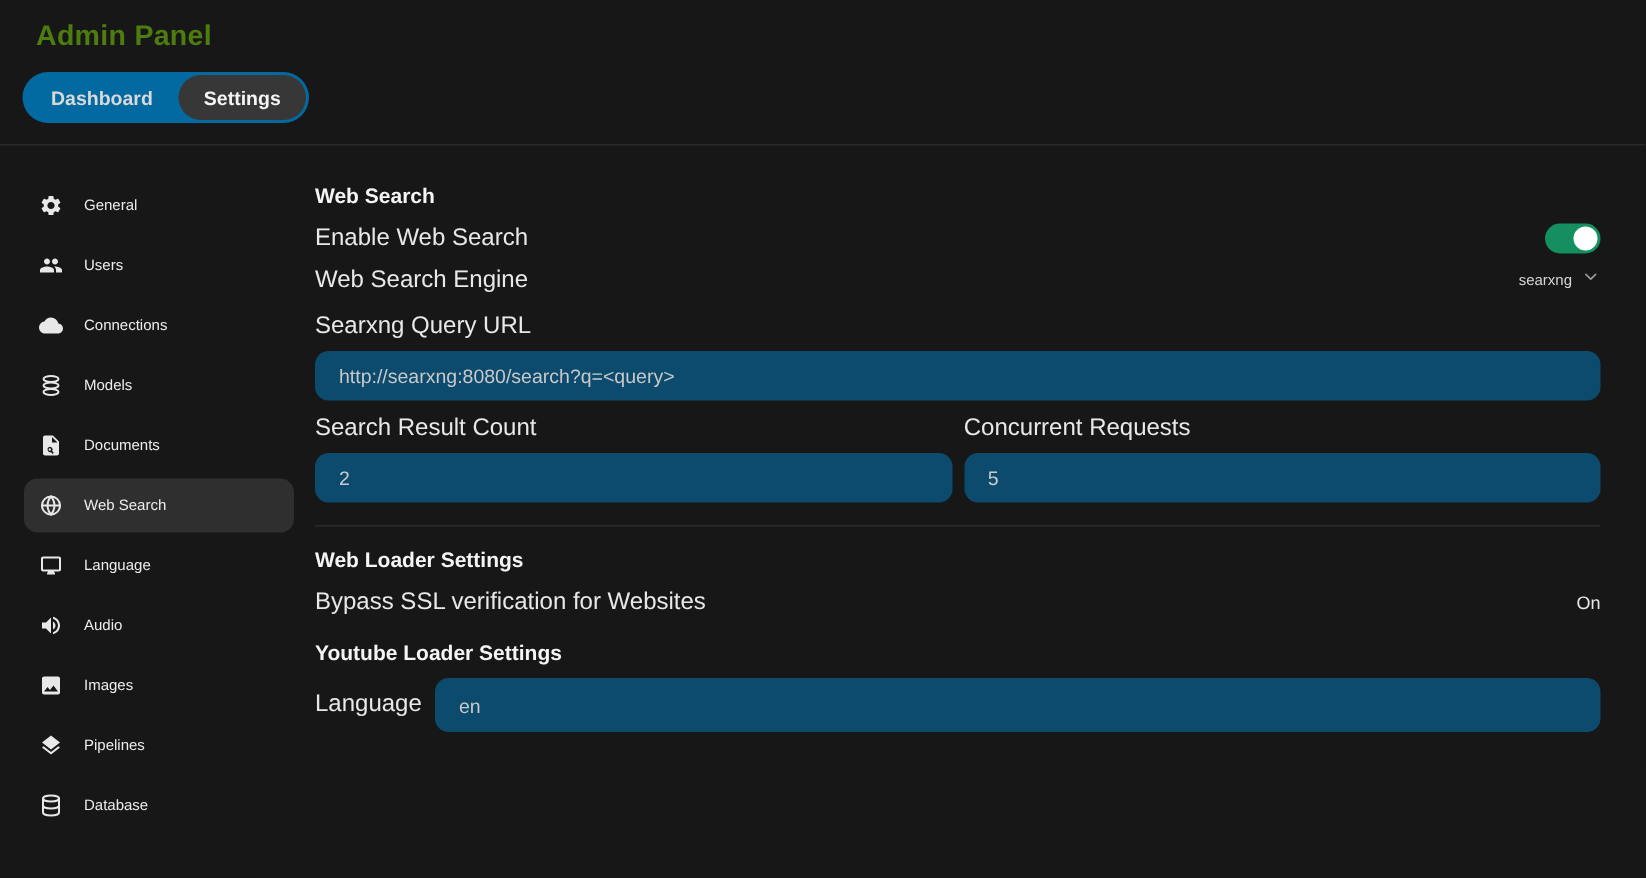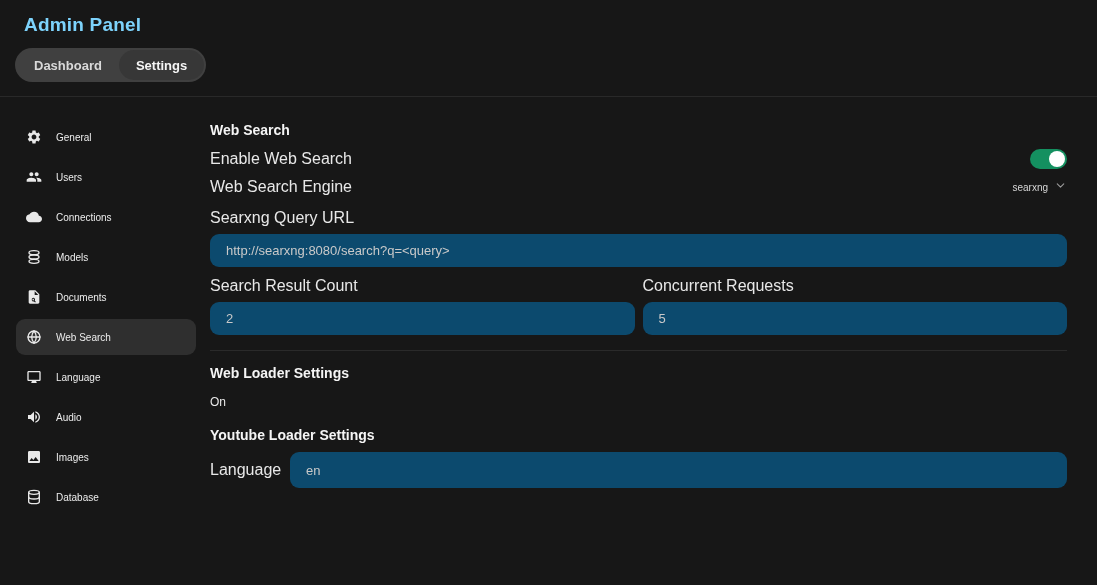--- a/index.html
+++ b/index.html
@@ -2,22 +2,22 @@
 <html><head>
 <meta charset="utf-8">
 <style>
   * { margin:0; padding:0; box-sizing:border-box; }
   html,body { width:1097px; height:585px; background:#171717; overflow:hidden;
     font-family:"Liberation Sans","DejaVu Sans",sans-serif; }
   .app { width:1097px; height:585px; background:#171717; color:#ececec; display:flex; flex-direction:column; }
 
   
   .top { height:97px; padding:13px 24px 0; border-bottom:1px solid rgba(255,255,255,0.08); flex:0 0 auto; }
-  .app-title { font-size:19px; font-weight:700; color:#7dd3fc; line-height:24px; letter-spacing:.2px; }
-  .tabs { margin-top:11px; display:inline-flex; align-items:center; background:#404040; border-radius:999px; padding:2px; margin-left:-9px; }
+  .app-title { font-size:19px; font-weight:700; color:#4d7c0f; line-height:24px; letter-spacing:.2px; }
+  .tabs { margin-top:11px; display:inline-flex; align-items:center; background:#0369a1; border-radius:999px; padding:2px; margin-left:-9px; }
   .tab { height:30px; padding:0 17px; display:flex; align-items:center; border-radius:999px;
     font-size:13px; font-weight:600; color:#d9d9d9; cursor:pointer; }
   .tab.active { background:#373737; color:#f5f5f5; }
 
   
   .body { flex:1; display:flex; min-height:0; }
 
   
   .sidebar { width:210px; flex:0 0 auto; padding:22px 14px 0 16px; }
   .side-item { height:36px; margin-bottom:4px; display:flex; align-items:center; gap:14px;
@@ -161,20 +161,28 @@
 
       <div class="side-item">
         <span class="icon">
           <svg class="fill" viewBox="0 0 24 24">
               <path d="M21 19V5c0-1.1-.9-2-2-2H5c-1.1 0-2 .9-2 2v14c0 1.1.9 2 2 2h14c1.1 0 2-.9 2-2zM8.5 13.5l2.5 3.01L14.5 12l4.5 6H5l3.5-4.5z"></path>
             </svg>
         </span>
         <span class="side-label">Images</span>
       </div>
 
+      <div class="side-item">
+        <span class="icon">
+          <svg class="fill" viewBox="0 0 24 24">
+              <path d="M11.99 18.54l-7.37-5.73L3 14.07l9 7 9-7-1.63-1.27-7.38 5.74zM12 16l7.36-5.73L21 9l-9-7-9 7 1.63 1.27L12 16z"></path>
+            </svg>
+        </span>
+        <span class="side-label">Pipelines</span>
+      </div>
 
       <div class="side-item">
         <span class="icon">
           <svg class="stroke" viewBox="0 0 24 24">
               <ellipse cx="12" cy="5" rx="8" ry="3"></ellipse>
               <path d="M4 5v7c0 1.66 3.58 3 8 3s8-1.34 8-3V5"></path>
               <path d="M4 12v7c0 1.66 3.58 3 8 3s8-1.34 8-3v-7"></path>
             </svg>
         </span>
         <span class="side-label">Database</span>
@@ -217,20 +225,21 @@
           <span class="lbl">Concurrent Requests</span>
           <input class="text-input" value="5" style="">
         </div>
       </div>
 
       <hr class="divider">
 
       <div class="section-title">Web Loader Settings</div>
 
       <div class="row row-ssl">
+        <span class="lbl">Bypass SSL verification for Websites</span>
         <button class="on-btn">On</button>
       </div>
 
       <div class="section-title yt-title">Youtube Loader Settings</div>
 
       <div class="row-lang">
         <span class="lbl lang-label">Language</span>
         <input class="text-input" style="flex: 1 1 0%;" value="en">
       </div>
 

